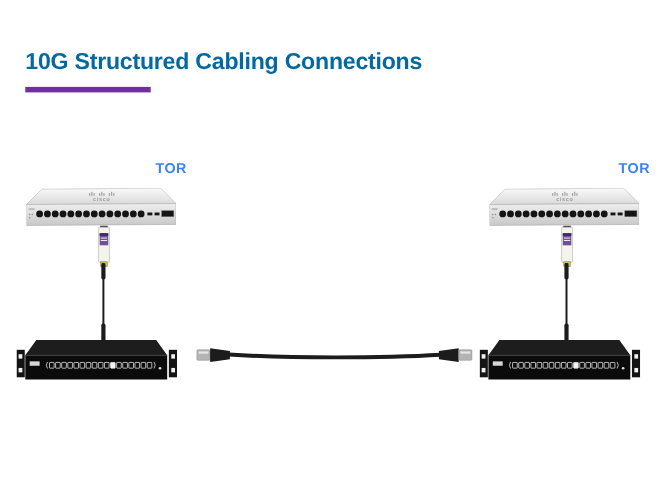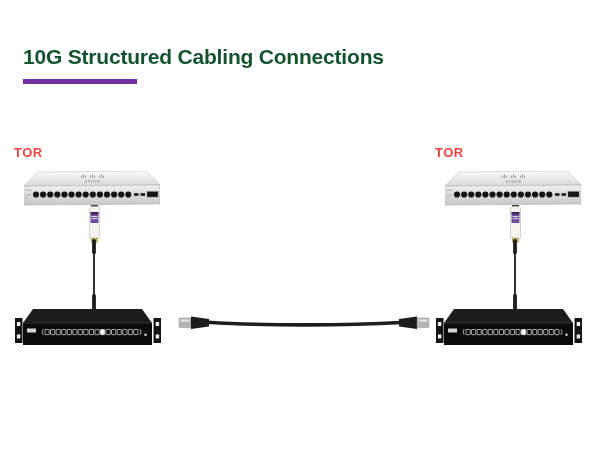--- a/index.html
+++ b/index.html
@@ -2,32 +2,32 @@
 <html><head>
 <meta charset="utf-8">
 <style>
   html,body{margin:0;padding:0;background:#fff;}
   .canvas{
     position:relative;width:600px;height:450px;background:#ffffff;
     overflow:hidden;font-family:"Liberation Sans",sans-serif;
   }
   .page-title{
     position:absolute;left:23px;top:45px;margin:0;
-    font-size:21px;font-weight:700;color:#14532d;letter-spacing:-0.2px;
+    font-size:21px;font-weight:700;color:#0369a1;letter-spacing:-0.2px;
   }
   .title-underline{
     position:absolute;left:23px;top:79px;width:114px;height:4.5px;
     background:#7030a0;
   }
   .rack{position:absolute;top:145px;width:156px;height:210px;}
   .rack-left{left:14px;}
   .rack-right{left:435px;}
   .tor-label{
-    position:absolute;left:0;top:0;width:156px;text-align:left;
-    font-size:13px;font-weight:700;color:#ef4444;letter-spacing:0.5px;
+    position:absolute;left:0;top:0;width:156px;text-align:right;
+    font-size:13px;font-weight:700;color:#3b82f6;letter-spacing:0.5px;
   }
   .switch-svg{position:absolute;left:10px;top:26px;width:136px;height:35px;}
   .sfp-svg{position:absolute;left:74px;top:60px;width:13px;height:38px;}
   .vcable-svg{position:absolute;left:76px;top:94px;width:8px;height:72px;}
   .panel-svg{position:absolute;left:1px;top:163px;width:146px;height:38px;}
   .hcable-svg{position:absolute;left:178px;top:311px;width:252px;height:24px;}
 </style>
 </head>
 <body>
 

